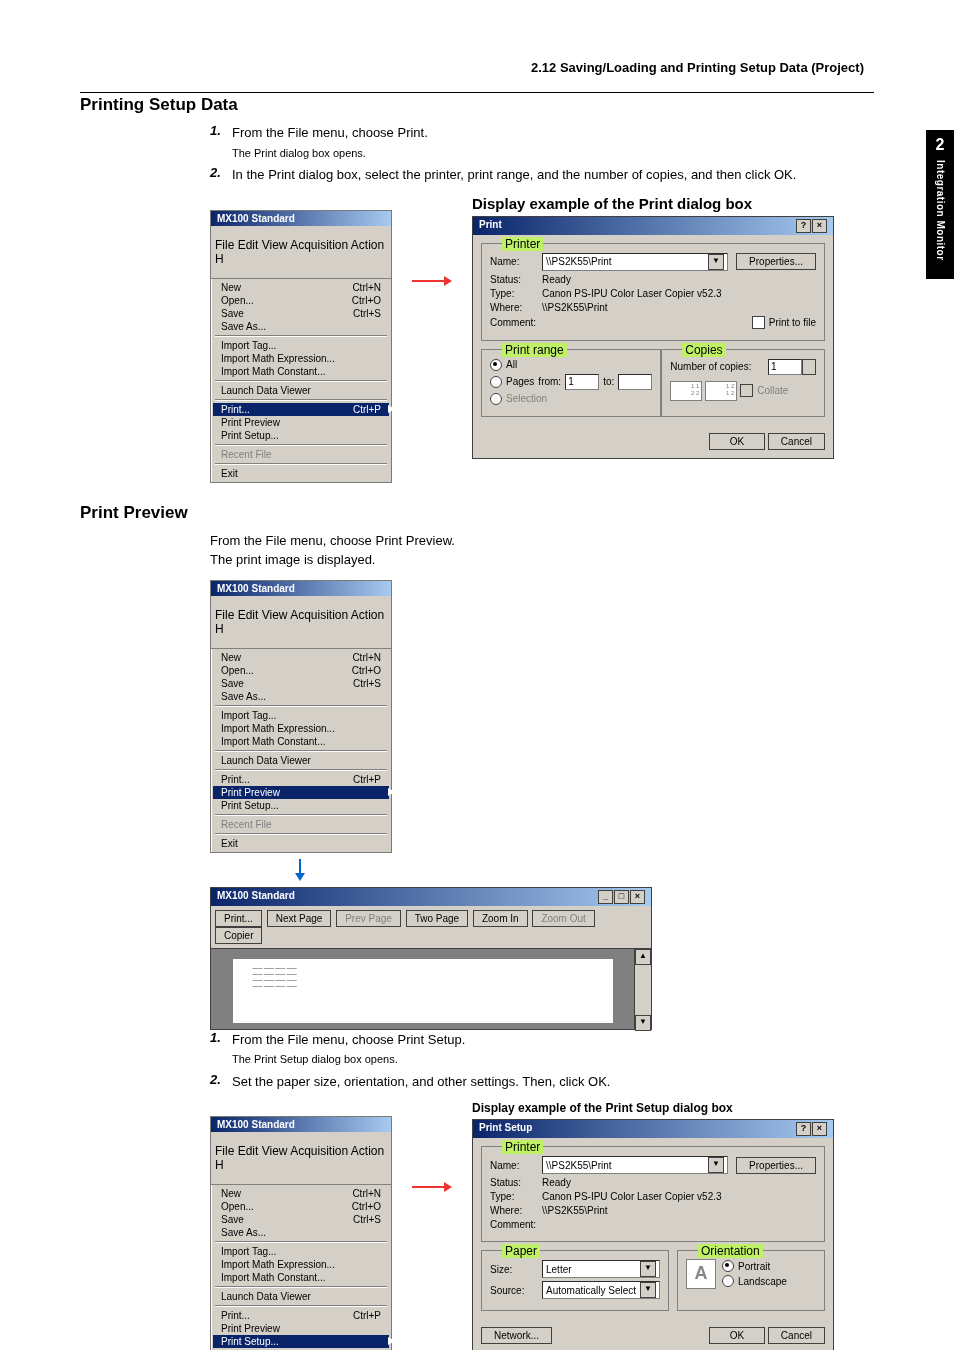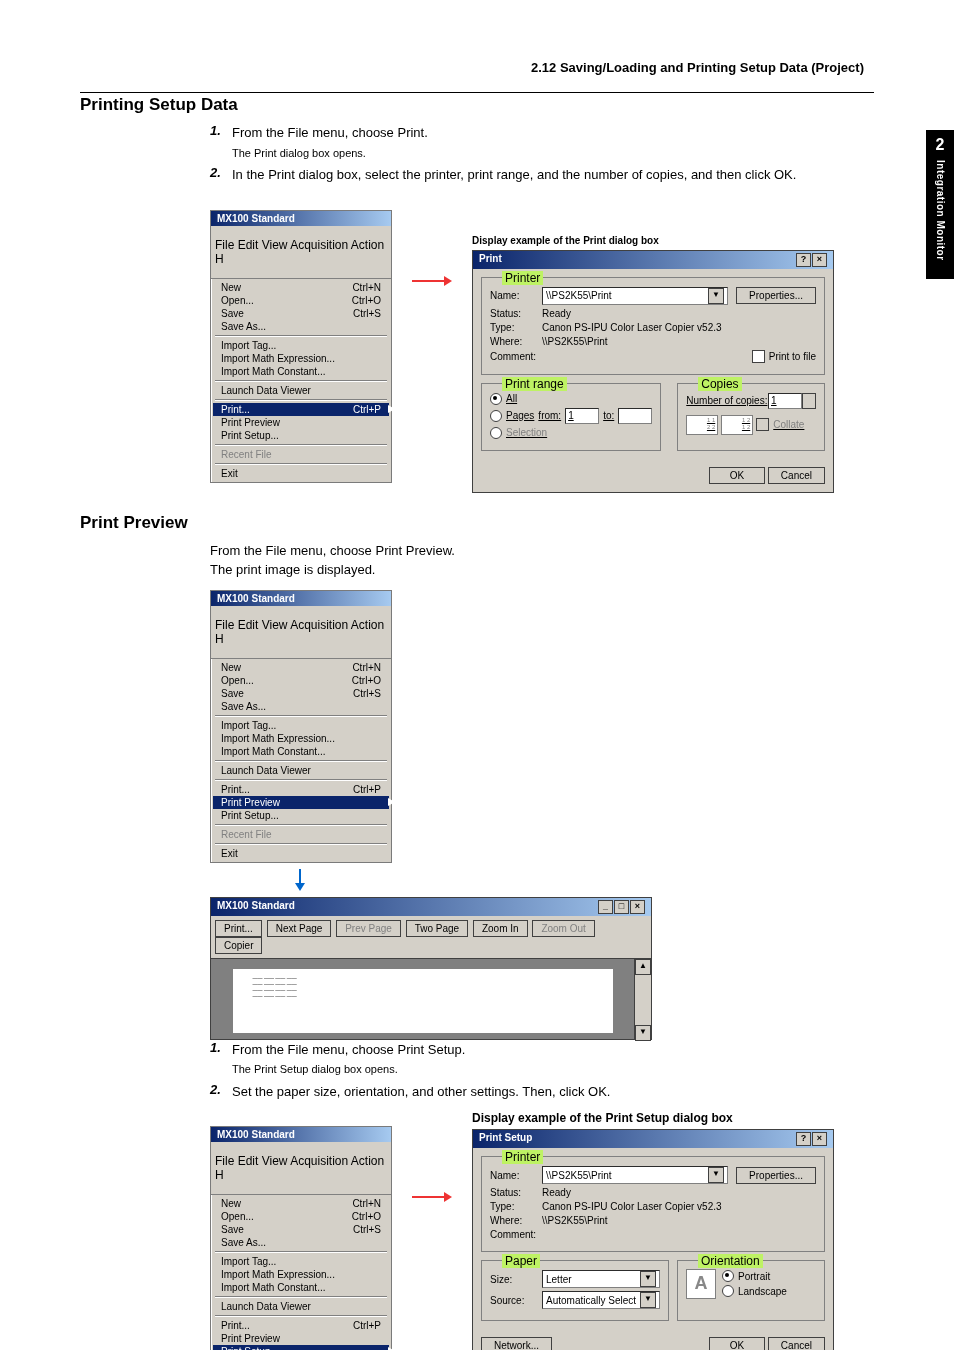--- a/index.html
+++ b/index.html
@@ -294,21 +294,21 @@
             <div class="fm-item">
                 <span>Exit</span>
               </div>
           </div>
         </div>
       </div>
 
       <div style="padding-top:80px;"><span class="red-arrow"></span></div>
 
       <div>
-        <div style="font-weight:bold;font-size:10px;margin-bottom:4px;margin-top:40px;">Display example of the Print dialog box</div>
+        <div style="font-weight:bold;font-size:15px;margin-bottom:4px;">Display example of the Print dialog box</div>
         <div class="dialog">
           <div class="dlg-title">
             <span>Print</span>
             <span class="wbtns"><span>?</span><span>×</span></span>
           </div>
           <div class="dlg-body">
             <div class="fieldset">
               <span class="legend">Printer</span>
               <div class="row">
                   <span class="lbl">Name:</span>
@@ -332,21 +332,21 @@
                   <span class="val">\\PS2K55\Print</span>
                 </div>
               <div class="row">
                   <span class="lbl">Comment:</span>
                   <span class="val"></span>
                 <span class="chk"></span>
                   <span>Print to file</span>
               </div>
             </div>
 
-            <div style="display:flex;gap:16px;text-decoration:underline;">
+            <div style="display:flex;gap:0;">
               <div class="fieldset" style="flex:1;">
                 <span class="legend">Print range</span>
                 <div class="row">
                     <span class="radio on"></span>
                     <span>All</span>
                   </div>
                 <div class="row">
                     <span class="radio"></span>
                     <span>Pages</span>
                   <span style="margin:0 4px;">from:</span>

